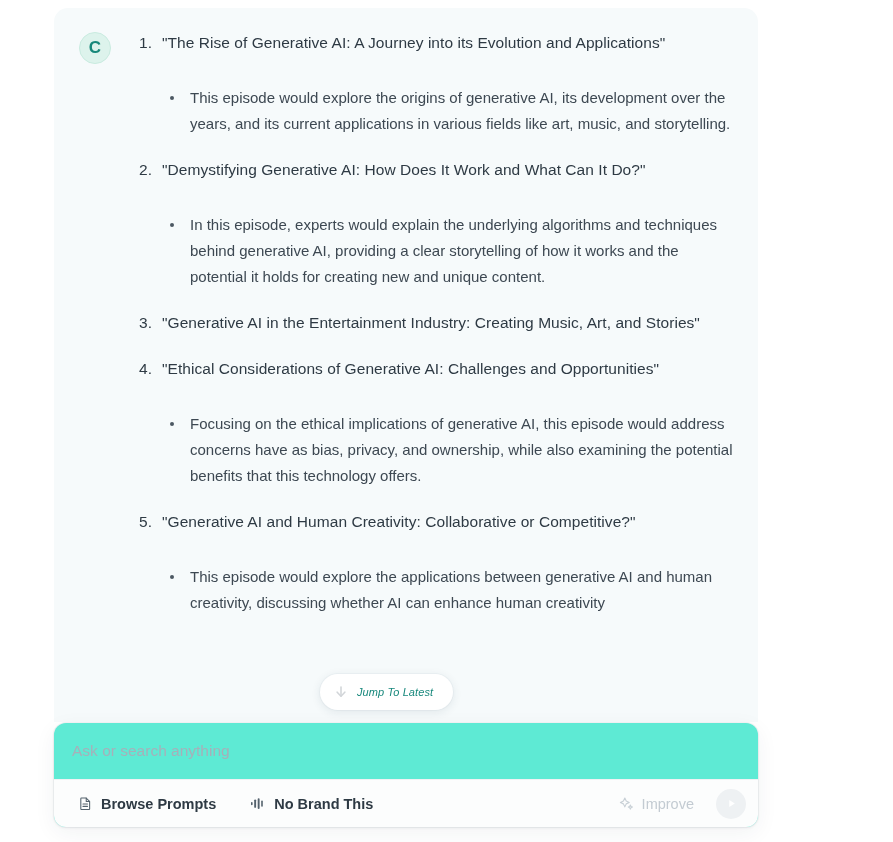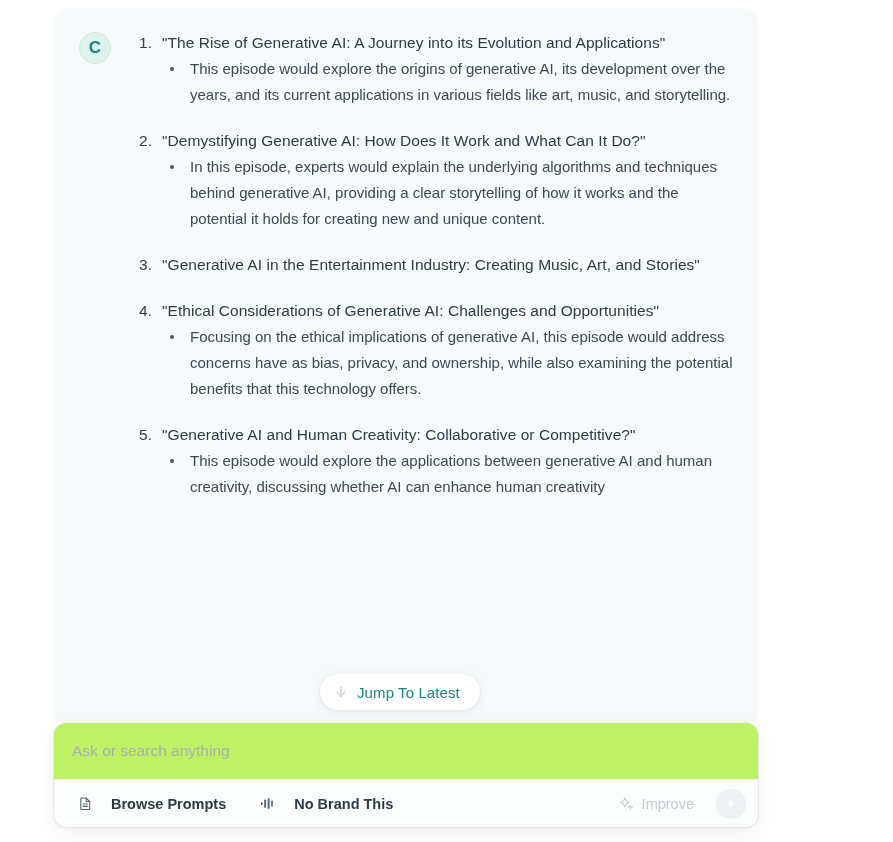--- a/index.html
+++ b/index.html
@@ -87,21 +87,21 @@
 
   .topic-title {
     font-size: 15.5px;
     line-height: 26px;
     color: #2e3a44;
     letter-spacing: 0.05px;
   }
 
   ul.detail-list {
     list-style: none;
-    margin-top: 0;
+    margin-top: 29px;
   }
 
   ul.detail-list > li {
     position: relative;
     padding-left: 28px;
     font-size: 15px;
     line-height: 26px;
     color: #3d4852;
   }
 
@@ -137,41 +137,42 @@
     gap: 9px;
     height: 36px;
     padding: 0 20px 0 14px;
     background: #ffffff;
     border-radius: 18px;
     box-shadow: 0 2px 10px rgba(25,60,80,0.10), 0 0 0 1px rgba(25,60,80,0.03);
     cursor: pointer;
   }
 
   .jump-pill .label {
-    font-size: 15px;
+    font-size: 11px;
     color: #18887c;
     letter-spacing: 0.1px;
     white-space: nowrap;
+    font-style: italic;
   }
 
   .arrow-down-icon {
     width: 14px;
     height: 14px;
     opacity: 0.28;
     flex: 0 0 auto;
   }
 
   
   .composer {
     position: absolute;
     left: 54px;
     top: 723px;
     width: 704px;
     height: 104px;
-    background: #bef264;
+    background: #5eead4;
     border-radius: 12px;
     box-shadow: 0 1px 3px rgba(30,50,70,0.07), 0 6px 22px rgba(30,50,70,0.06), 0 0 0 1px rgba(30,50,70,0.045);
     overflow: hidden;
   }
 
   .composer-input-wrap {
     height: 56px;
     display: flex;
     align-items: center;
     padding: 0 18px;
@@ -194,21 +195,21 @@
     border-top: 1px solid #f0f2f4;
     background: #fcfdfd;
     display: flex;
     align-items: center;
     padding: 0 12px 0 18px;
   }
 
   .tool-btn {
     display: flex;
     align-items: center;
-    gap: 18px;
+    gap: 8px;
     height: 30px;
     padding: 0 6px;
     border-radius: 6px;
     cursor: pointer;
     background: transparent;
     border: none;
     font-family: "Liberation Sans", sans-serif;
   }
 
   .tool-btn .tool-label {

